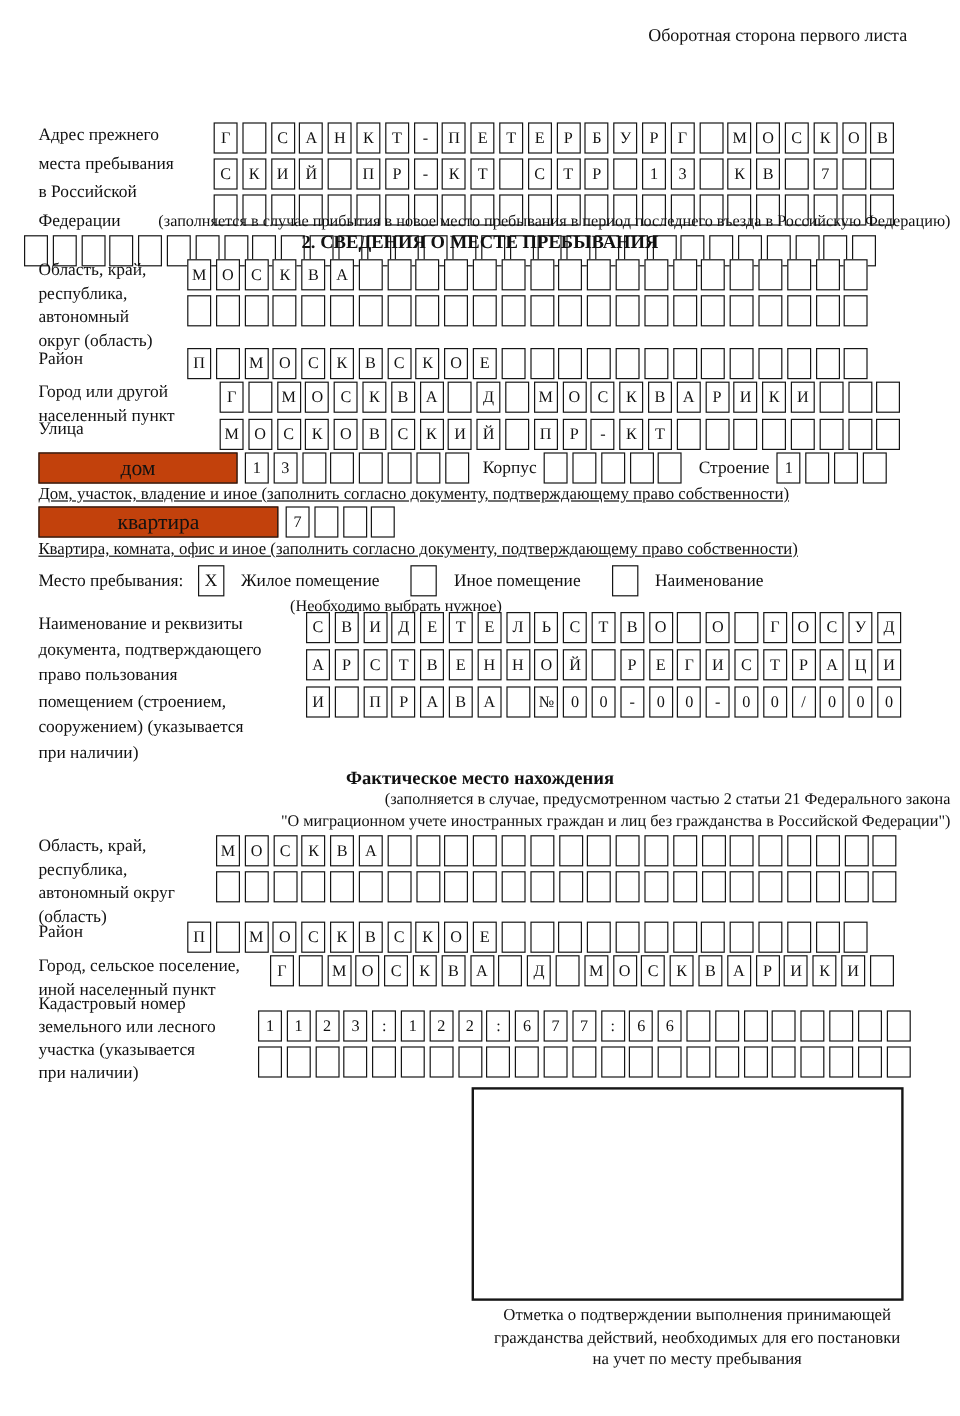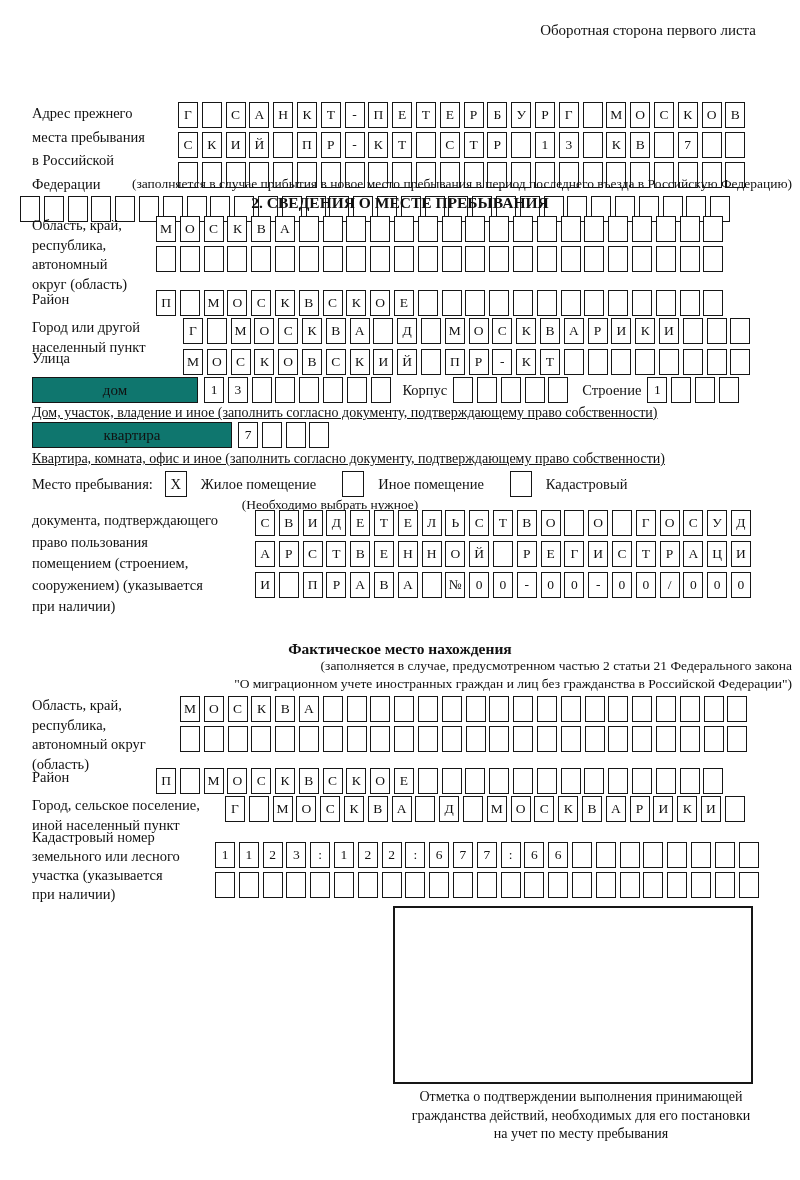--- a/index.html
+++ b/index.html
@@ -43,21 +43,21 @@
   .blk-district2 .lbl { width: 136px; padding-left: 12px; }
   .blk-city2 { top: 318px; left: 20px; }
   .blk-city2 .lbl { width: 163px; padding-left: 12px; }
   .blk-street2 { top: 349px; left: 20px; }
   .blk-street2 .lbl { width: 163px; padding-left: 12px; }
 
   .blk-house { top: 377px; left: 32px; align-items: center; }
   .widebox {
     height: 26px; border: 1.7px solid #161616; flex: none;
     display: flex; align-items: center; justify-content: center;
-    font-size: 15px; background:#0f766e;text-align:right;
+    font-size: 18px; background:#c2410c;text-align:right;
   }
   .dom-box { width: 166px; margin-right: 6px; }
   .inline-lbl { font-size: 14.5px; white-space: nowrap; flex: none; }
   .korpus-lbl { margin: 0 6px 0 8px; }
   .stroenie-lbl { margin: 0 6px 0 10px; }
   .note-left { left: 32px; font-size: 14px; white-space: nowrap; text-decoration: underline; }
   .note-house { top: 405px; }
 
   .blk-apt { top: 422px; left: 32px; align-items: center; }
   .apt-box { width: 200px; margin-right: 6px; }
@@ -428,26 +428,27 @@
   </div>
   <div class="abs note-left note-apt">Квартира, комната, офис и иное (заполнить согласно документу, подтверждающему право собственности)</div>
 
   <div class="abs blk-place frow">
     <div class="place-lbl">Место пребывания:</div>
     <div class="chk">X</div>
     <div class="opt-lbl">Жилое помещение</div>
     <div class="chk"></div>
     <div class="opt-lbl">Иное помещение</div>
     <div class="chk"></div>
-    <div class="opt-lbl last">Кадастровый</div>
+    <div class="opt-lbl last">Наименование</div>
   </div>
   <div class="abs note-place">(Необходимо выбрать нужное)</div>
 
   <div class="abs blk-doc frow">
     <div class="lbl">
+      <div>Наименование и реквизиты</div>
       <div>документа, подтверждающего</div>
       <div>право пользования</div>
       <div>помещением (строением,</div>
       <div>сооружением) (указывается</div>
       <div>при наличии)</div>
     </div>
     <div class="cellcol">
       <div class="cells">
           <span class="cell">С</span>
           <span class="cell">В</span>

